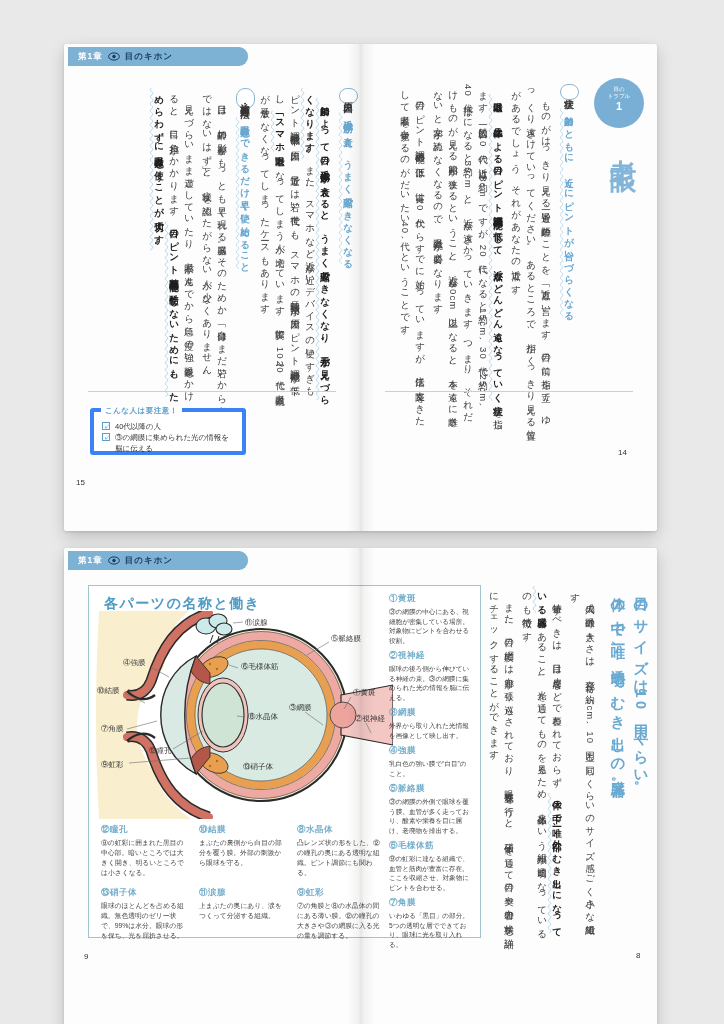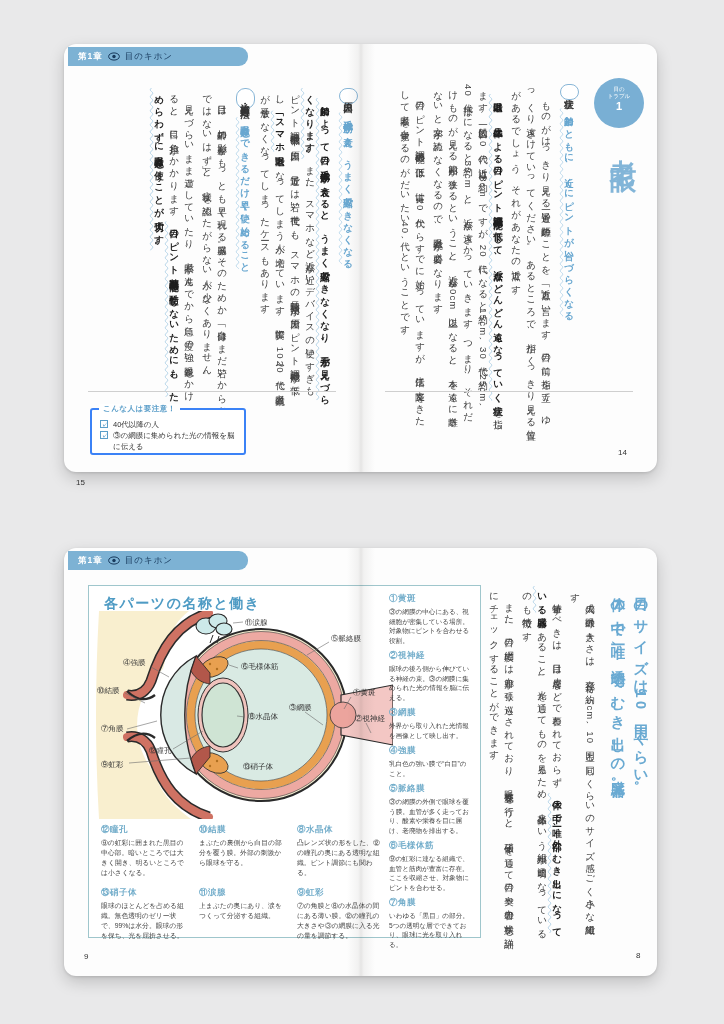--- a/index.html
+++ b/index.html
@@ -3,38 +3,38 @@
 <meta charset="utf-8">
 <style>
   html,body{margin:0;padding:0;}
   body{
     width:724px;height:1024px;position:relative;overflow:hidden;
     background:#e9e9ea;
     font-family:"Liberation Sans",sans-serif;
     -webkit-font-smoothing:antialiased;
   }
   .spread{
-    position:absolute;left:64px;width:593px;height:428px;background:#fdfdfd;
-    border-radius:12px;
+    position:absolute;left:64px;width:593px;height:487px;background:#fdfdfd;
+    border-radius:2px;
     box-shadow:0 6px 16px rgba(0,0,0,.18),0 1px 3px rgba(0,0,0,.12);
   }
   #spread-top{top:44px;}
   #spread-bottom{top:548px;}
   .spine{
     position:absolute;top:0;bottom:0;left:283px;width:28px;pointer-events:none;
     background:linear-gradient(to right,rgba(0,0,0,0) 0%,rgba(60,55,50,.06) 40%,rgba(60,55,50,.12) 50%,rgba(60,55,50,.06) 60%,rgba(0,0,0,0) 100%);
   }
   
   .chapter-bar{
     position:absolute;left:4px;top:3px;height:19px;width:180px;
     background:#7db2d4;border-radius:0 9px 9px 0;
     display:flex;align-items:center;gap:5px;padding:0 10px;box-sizing:border-box;
   }
   .chapter-num{color:#ffffff;font-size:8.5px;font-weight:bold;letter-spacing:1px;}
-  .chapter-title{color:#17395c;font-size:8.5px;font-weight:normal;letter-spacing:1px;}
+  .chapter-title{color:#17395c;font-size:8.5px;font-weight:bold;letter-spacing:1px;}
   .foot-rule{position:absolute;height:1px;background:#cfcfcf;}
   .pgnum{position:absolute;font-size:8px;color:#333;}
   
   .vflow{
     position:absolute;writing-mode:vertical-rl;
     font-size:9.5px;line-height:15px;letter-spacing:1.2px;color:#3c3c3c;
   }
   .vflow p{margin:0;margin-block-end:3px;text-indent:1em;}
   .sec-head{margin-block-end:6px;}
   .pill{
@@ -59,21 +59,21 @@
   .p14-badge .bn{font-size:11px;font-weight:bold;line-height:13px;display:block;}
   .p14-title{
     position:absolute;left:541px;top:94px;writing-mode:vertical-rl;
     font-size:27px;font-weight:bold;color:#82b5d8;letter-spacing:8px;
   }
   #p14-flow{top:40px;right:78px;height:342px;width:224px;}
   
   #p15-flow{top:44px;left:30px;width:264px;height:314px;}
   .caution-box{
     position:absolute;left:26px;top:364px;width:156px;height:47px;
-    border:2px solid #3b82f6;border-radius:3px;background:#fff;box-sizing:border-box;
+    border:4px solid #3b82f6;border-radius:3px;background:#fff;box-sizing:border-box;
   }
   .caution-title{
     position:absolute;top:-6px;left:7px;background:#fff;padding:0 4px;
     color:#5b9ec9;font-size:7.5px;font-weight:bold;letter-spacing:.5px;
   }
   .caution-items{padding:9px 6px 0 8px;}
   .caution-item{position:relative;padding-left:13px;font-size:7.5px;line-height:11px;color:#333;}
   .cb{
     position:absolute;left:0;top:1px;width:8px;height:8px;box-sizing:border-box;
     border:1px solid #5b9ec9;color:#4a90c2;font-size:8px;line-height:7px;text-align:center;

